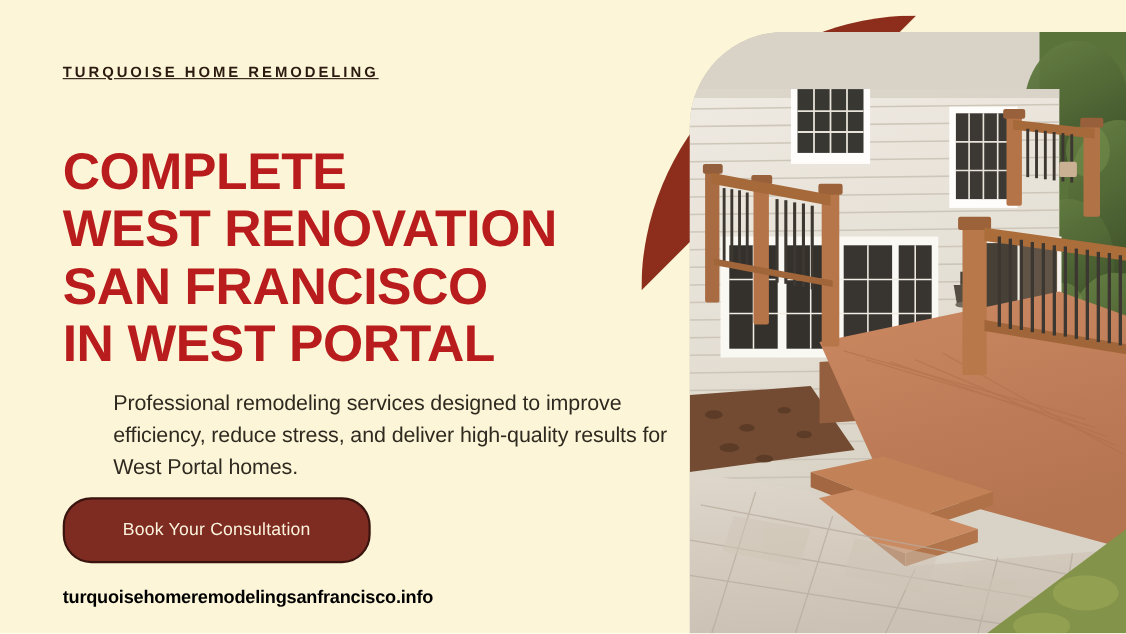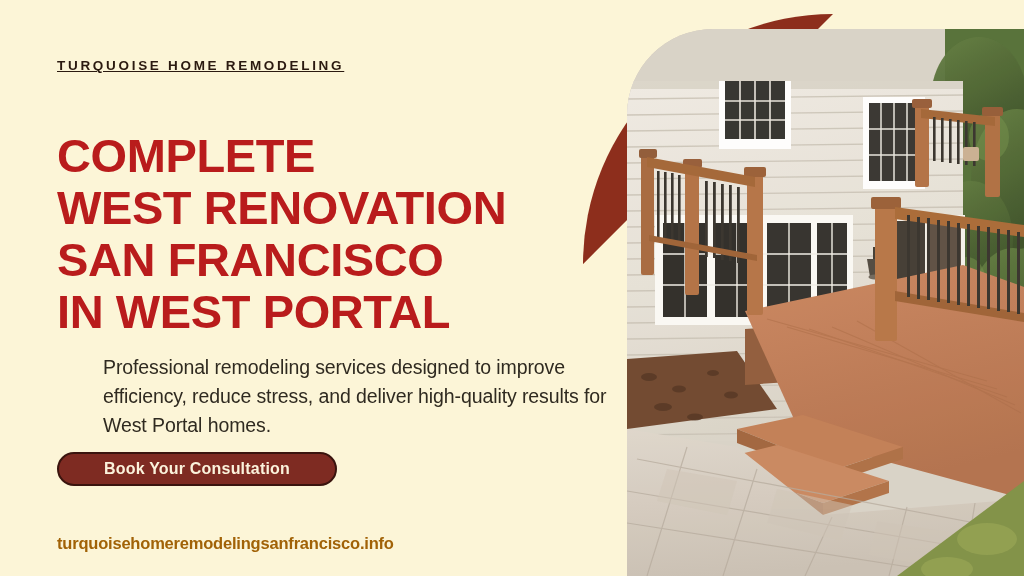--- a/index.html
+++ b/index.html
@@ -60,44 +60,44 @@
     line-height: 29px;
     letter-spacing: -0.1px;
     margin-left: 46px;
   }
 
   .cta {
     position: absolute;
     top: 452px;
     left: 0;
     width: 280px;
-    height: 34px;
+    height: 60px;
     border-radius: 26px;
     background: #7E2B22;
     border: 2px solid #3A140E;
     box-sizing: border-box;
     color: #FBF3DC;
     font-size: 16px;
-    font-weight: bold;
+    font-weight: normal;
     letter-spacing: 0.2px;
     display: flex;
     align-items: center;
     justify-content: center;
     cursor: pointer;
     padding: 0;
   }
 
   .site-url {
     position: absolute;
     top: 534px;
     left: 0;
     font-size: 16.5px;
     font-weight: bold;
     letter-spacing: -0.2px;
-    color: #a16207;
+    color: #000000;
     white-space: nowrap;
   }
 
   
   .arc {
     position: absolute;
     left: 583px;
     top: 14px;
     width: 250px;
     height: 250px;

